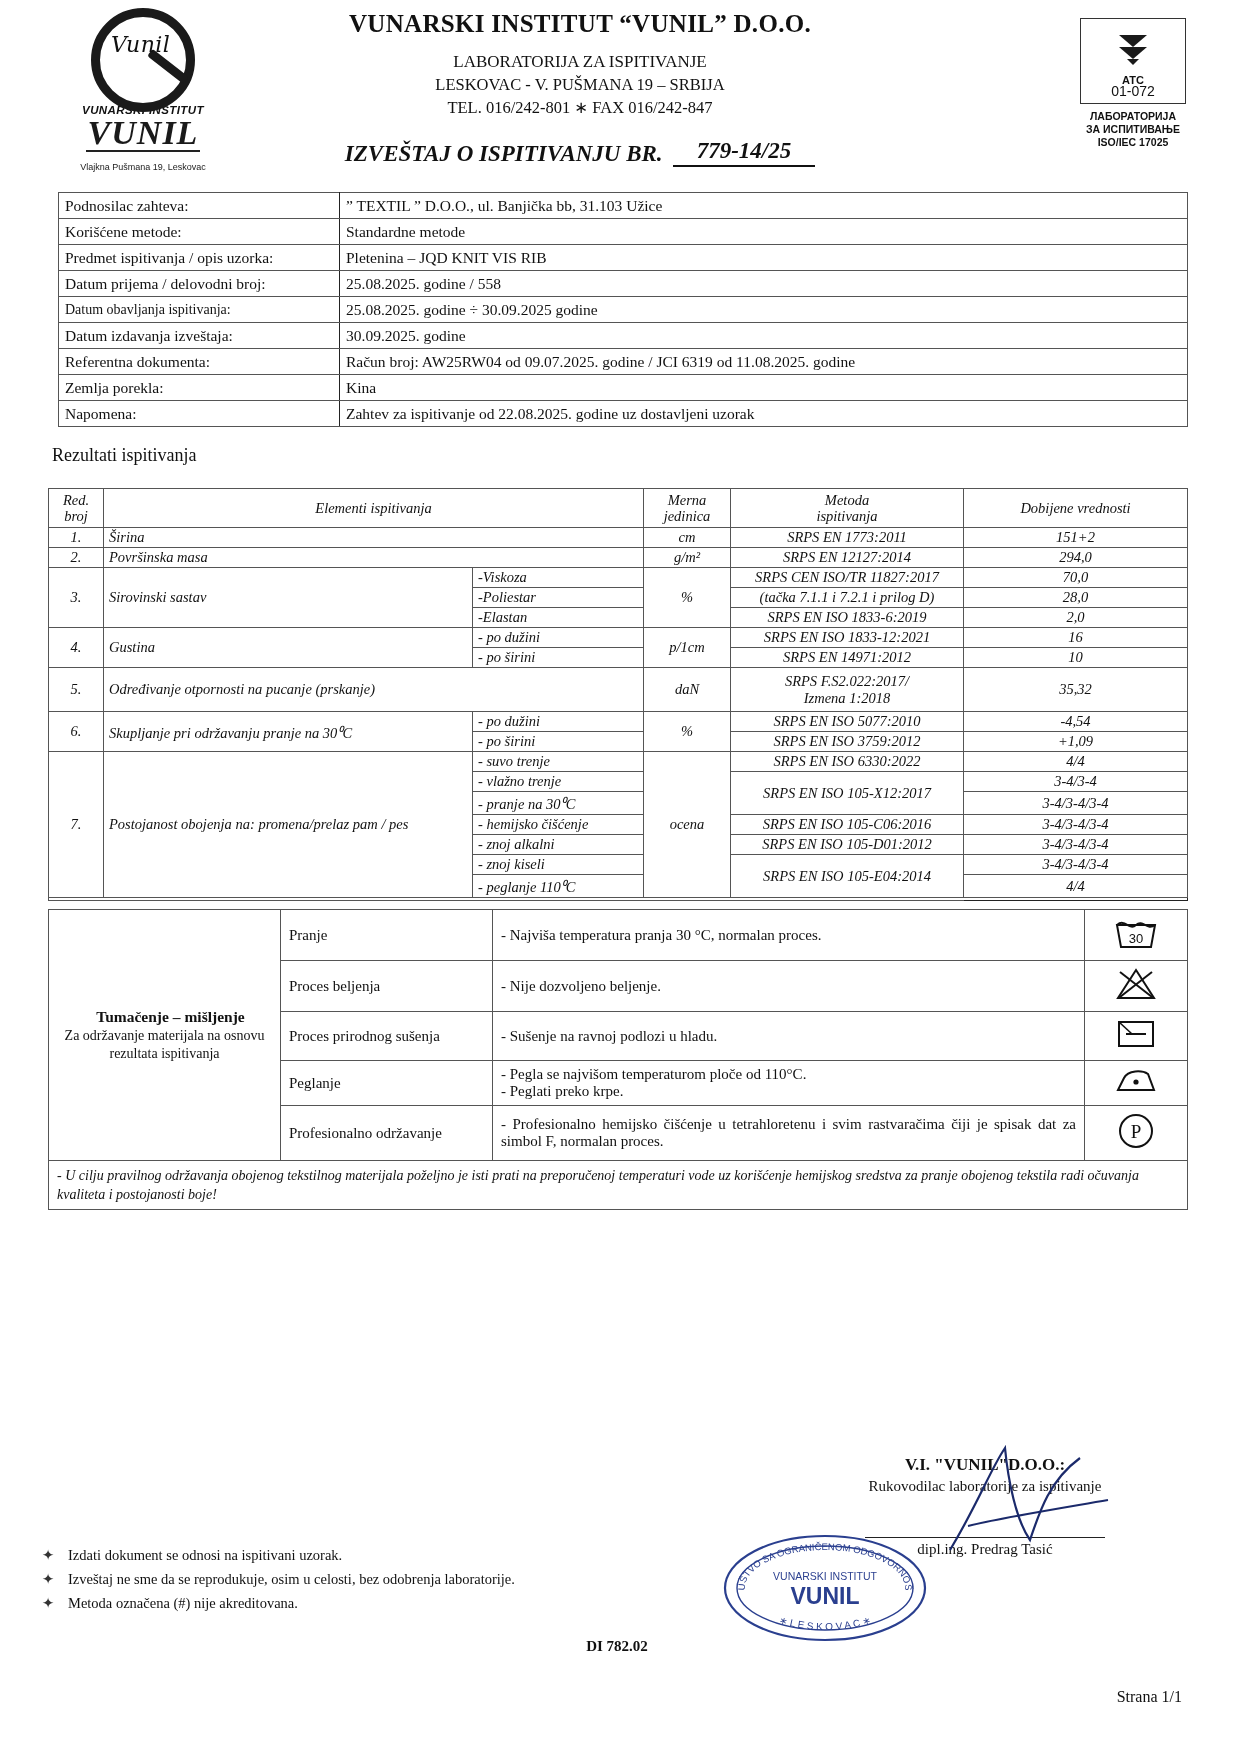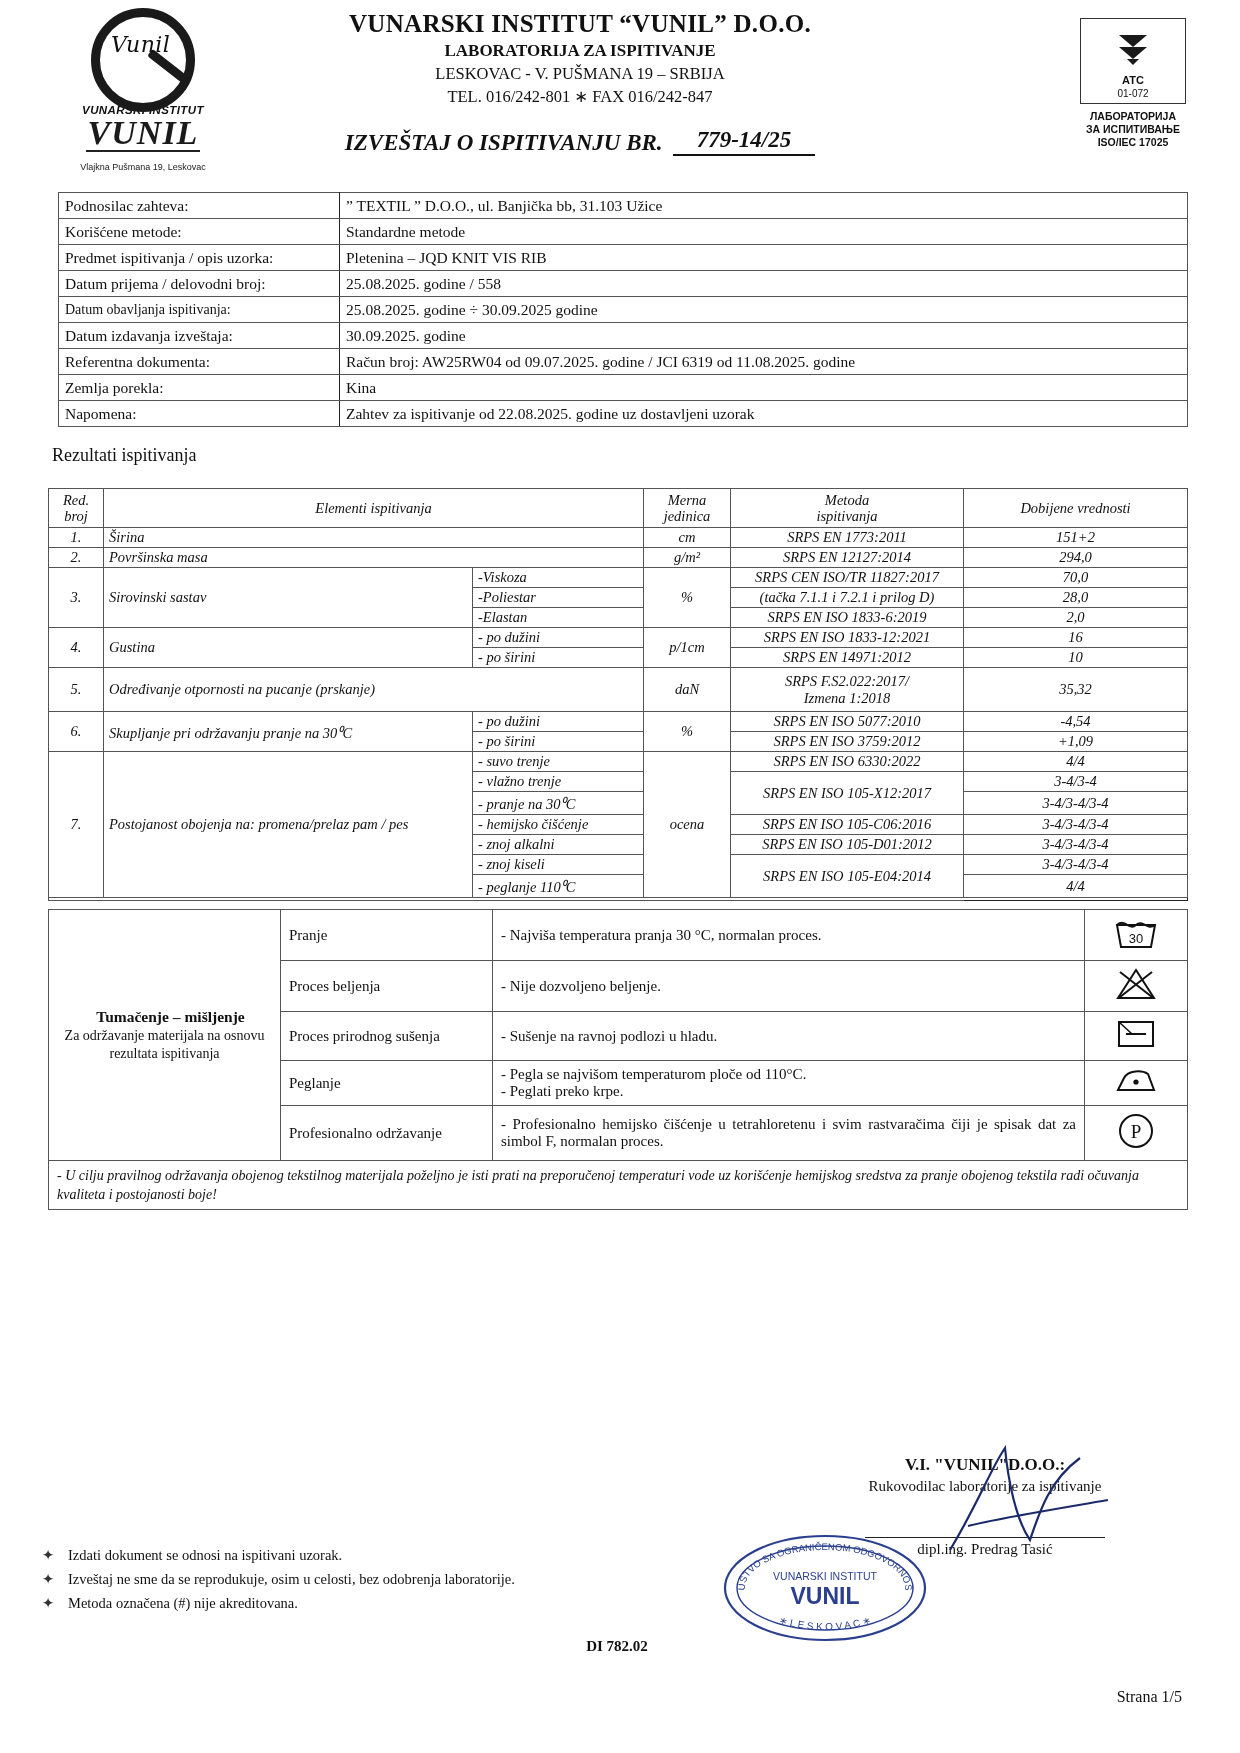--- a/index.html
+++ b/index.html
@@ -100,22 +100,22 @@
     width: 660px;
     text-align: center;
   }
   .t-main {
     font-size: 25px;
     font-weight: bold;
     letter-spacing: 0.3px;
   }
   .t-sub {
     font-size: 17px;
-    font-weight: bold;
-    margin-top: 3px;
+    font-weight: normal;
+    margin-top: 14px;
   }
   .t-line {
     font-size: 16.5px;
     margin-top: 3px;
   }
   .report-line {
     margin-top: 20px;
     display: flex;
     justify-content: center;
     align-items: flex-end;
@@ -162,21 +162,21 @@
     bottom: 17px;
     font-family: "Liberation Sans", sans-serif;
     font-size: 11px;
     font-weight: bold;
   }
   .cert-code {
     position: absolute;
     left: 0; right: 0;
     bottom: 4px;
     font-family: "Liberation Sans", sans-serif;
-    font-size: 10px;
+    font-size: 14px;
   }
   .cert-cap {
     font-family: "Liberation Sans", sans-serif;
     font-size: 10.5px;
     font-weight: bold;
     line-height: 13px;
     margin-top: 6px;
   }
 
   
@@ -660,15 +660,15 @@
 
   <div class="notes">
     <ul>
       <li><span class="bullet">✦</span><span>Izdati dokument se odnosi na ispitivani uzorak.</span></li>
       <li><span class="bullet">✦</span><span>Izveštaj ne sme da se reprodukuje, osim u celosti, bez odobrenja laboratorije.</span></li>
       <li><span class="bullet">✦</span><span>Metoda označena (#) nije akreditovana.</span></li>
     </ul>
   </div>
 
   <div class="di">DI 782.02</div>
-  <div class="strana">Strana 1/5</div>
+  <div class="strana">Strana 1/1</div>
 
 </div>
 
 </body></html>

